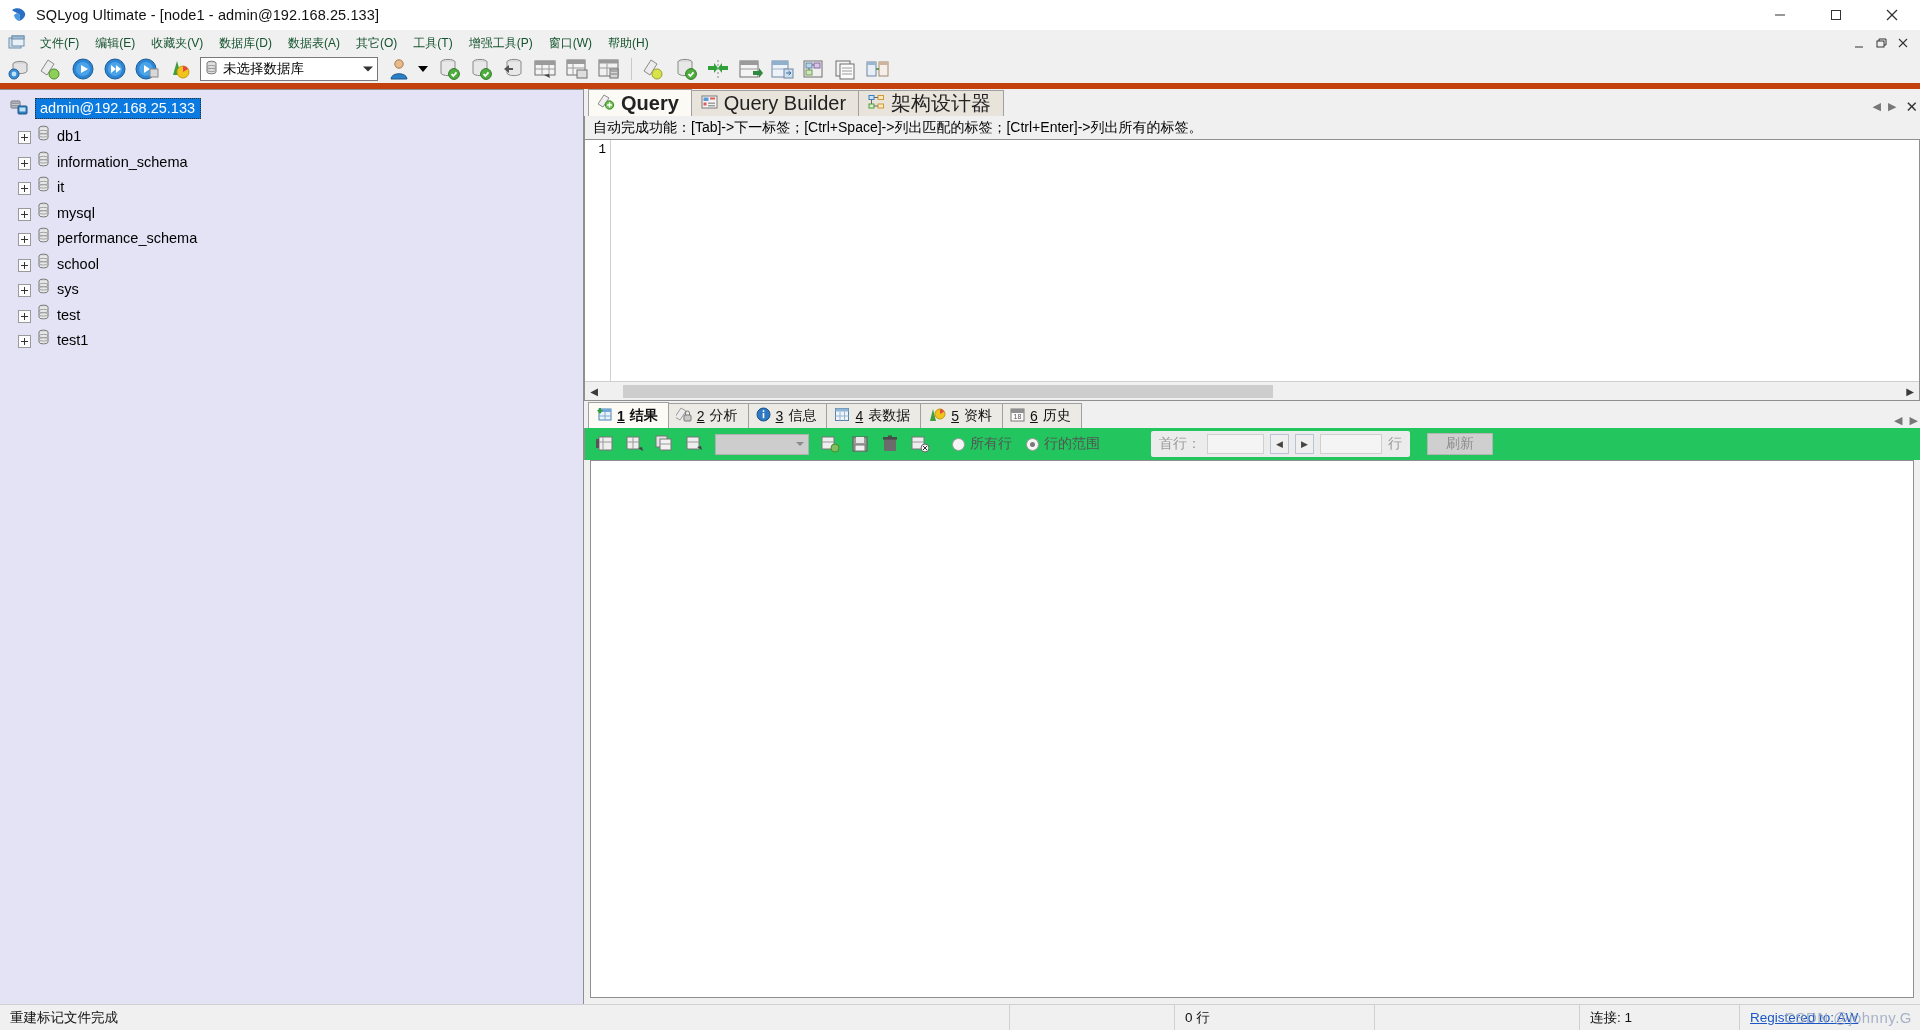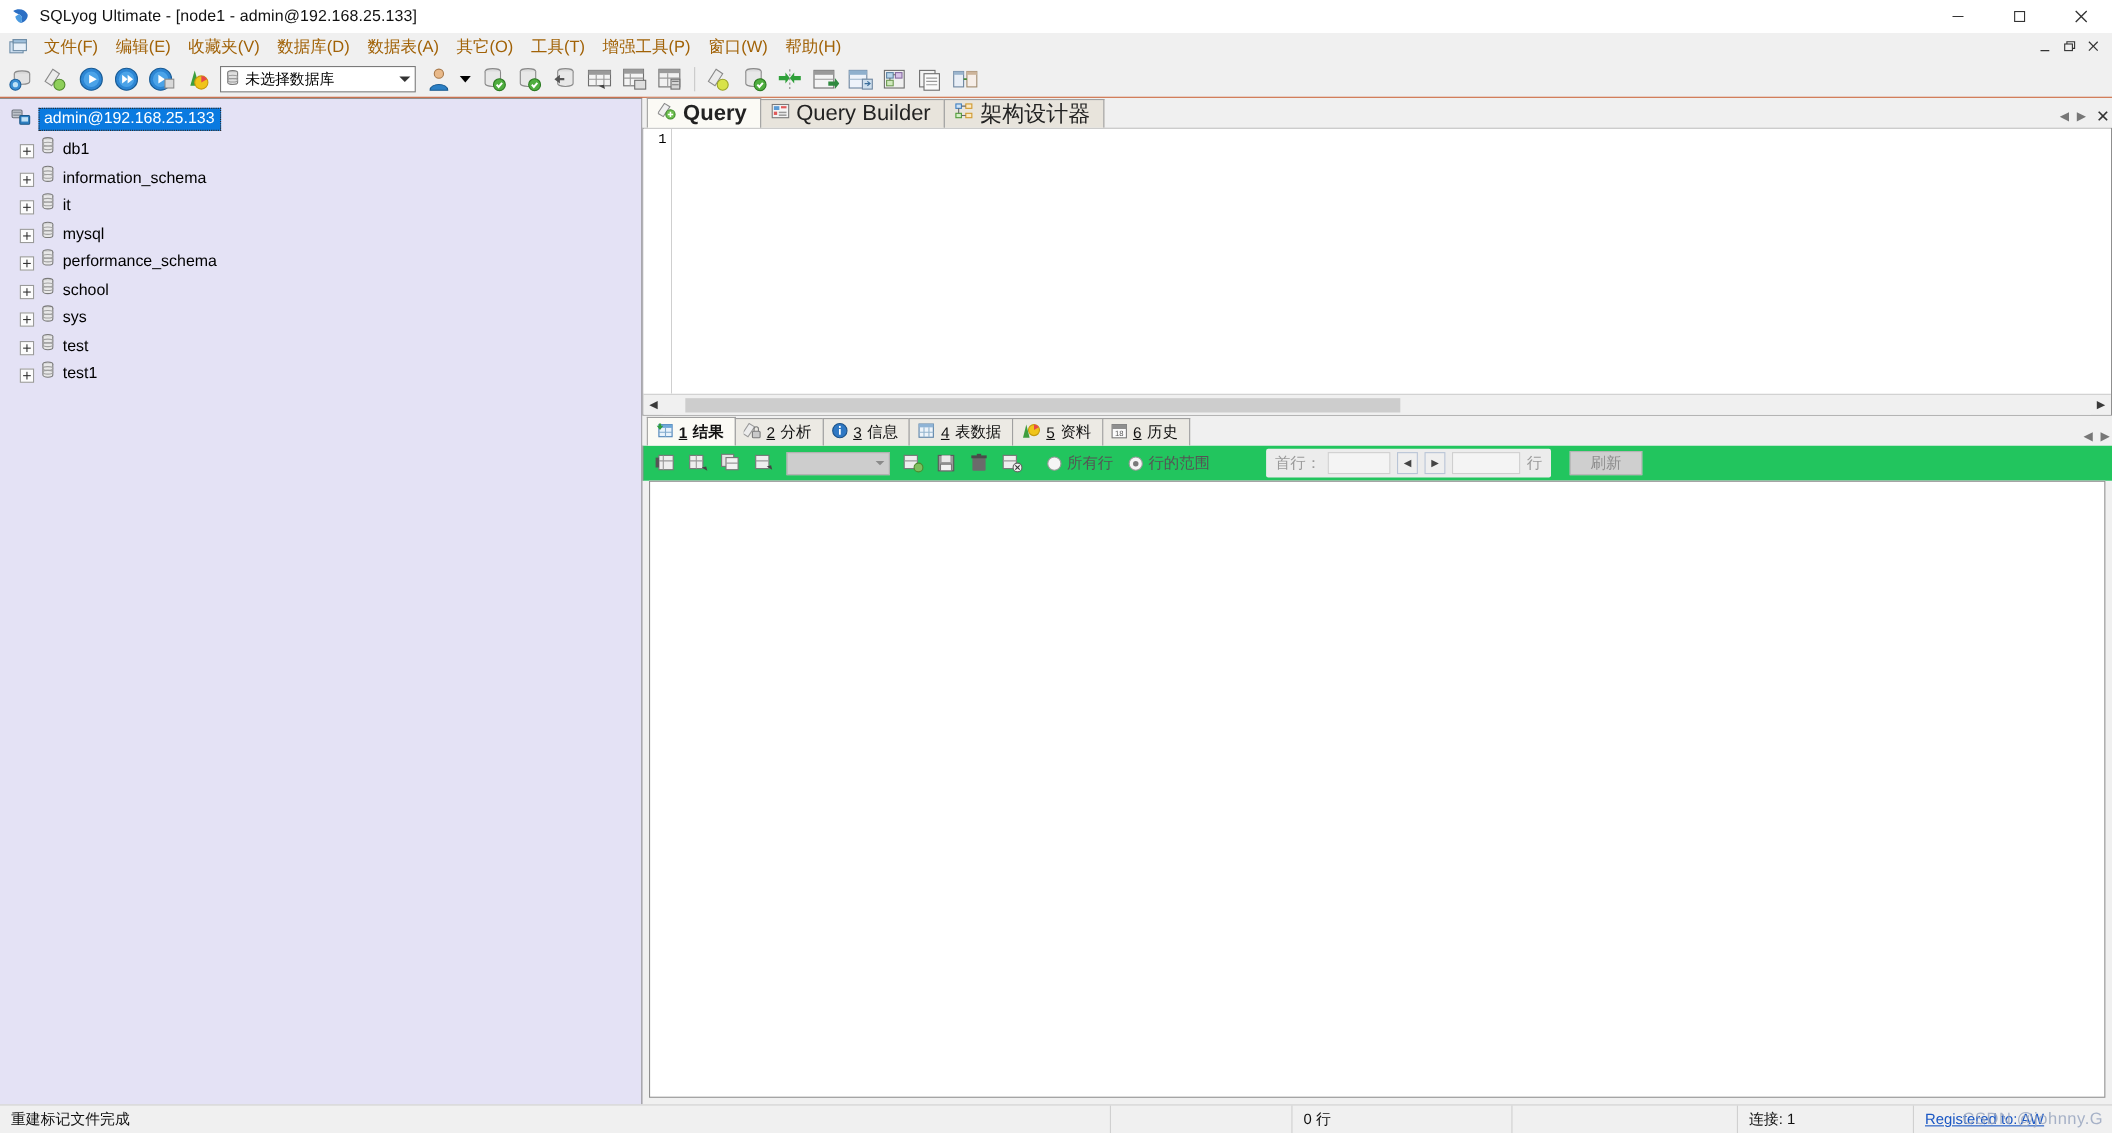--- a/index.html
+++ b/index.html
@@ -53,38 +53,38 @@
     align-items: center;
     position: relative;
     padding-left: 4px;
   }
   .menubar .mdi-icon {
     width: 18px; height: 16px;
     margin: 0 6px 0 4px;
     flex: 0 0 auto;
   }
   .menu-item {
-    font-size: 15px;
-    color: #a16207;
+    font-size: 12px;
+    color: #14532d;
     padding: 3px 8px;
     white-space: nowrap;
     line-height: 1;
   }
   .mdi-controls {
     position: absolute; right: 4px; top: 0;
     height: 25px; display: flex; align-items: center; gap: 9px;
     padding-right: 6px;
   }
   .mdi-btn { width: 13px; height: 13px; cursor: default; }
 
   
   .toolbar {
     height: 34px;
     background: #f0f0f0;
-    border-bottom: 1px solid #c2410c;
+    border-bottom: 6px solid #c2410c;
     display: flex;
     align-items: center;
     padding: 0 4px;
     gap: 2px;
   }
   .tb-btn {
     width: 30px; height: 30px;
     display: flex; align-items: center; justify-content: center;
     flex: 0 0 auto;
     border: 1px solid transparent;
@@ -855,20 +855,23 @@
         </span>
         <span>架构设计器</span>
       </div>
       <div class="tabstrip-right">
         <span class="nav-arrow">◀</span>
         <span class="nav-arrow">▶</span>
         <span class="x-close">✕</span>
       </div>
     </div>
 
+    <div class="hintbar">
+      <span>自动完成功能：[Tab]-&gt;下一标签；[Ctrl+Space]-&gt;列出匹配的标签；[Ctrl+Enter]-&gt;列出所有的标签。</span>
+    </div>
 
     <div class="editor-wrap">
       <div class="editor-area">
         <div class="gutter">
           <span>1</span>
         </div>
         <div class="code-area"></div>
       </div>
       <div class="hscroll">
         <span class="sb-arrow">◀</span>

